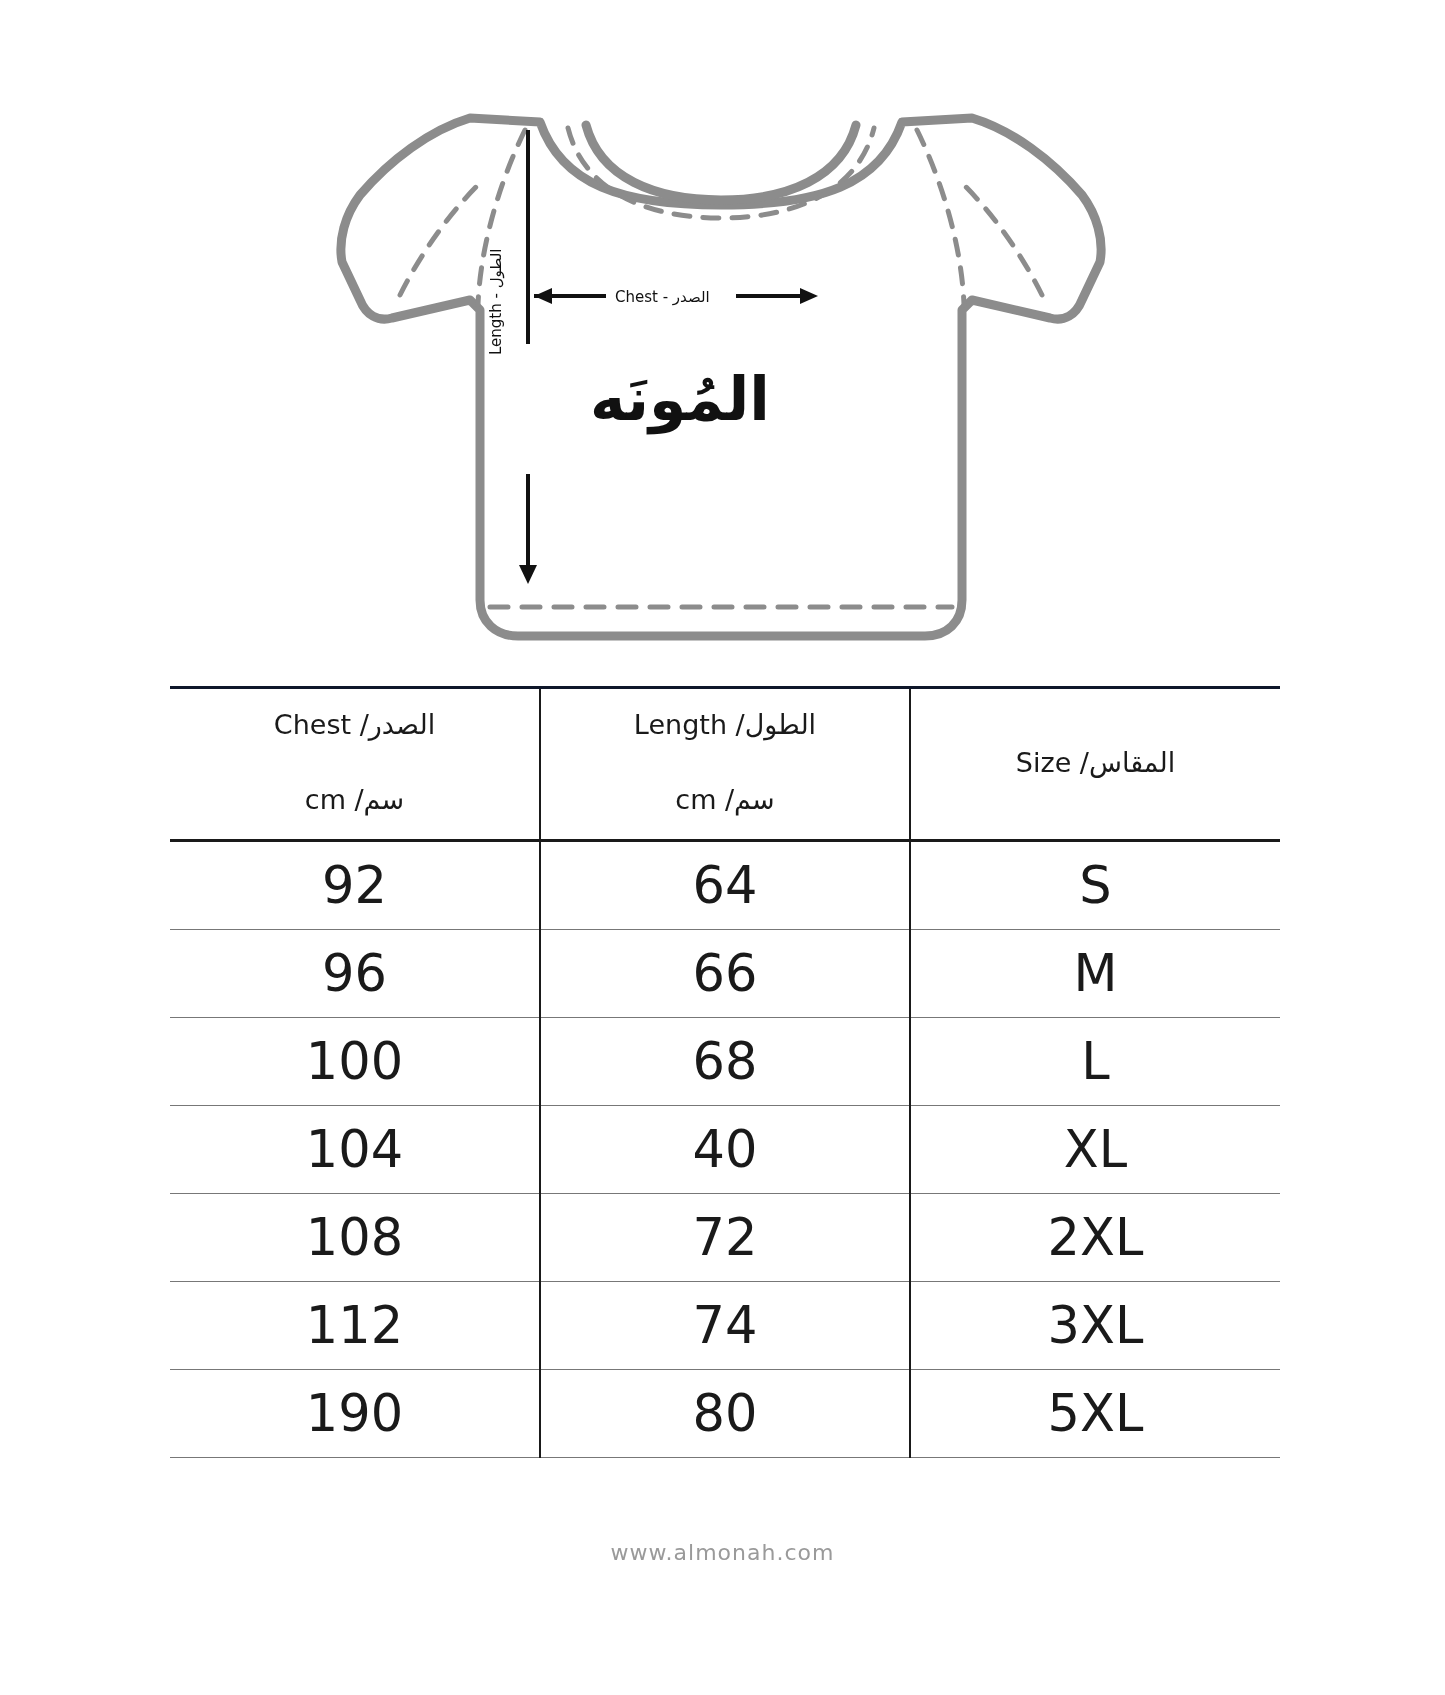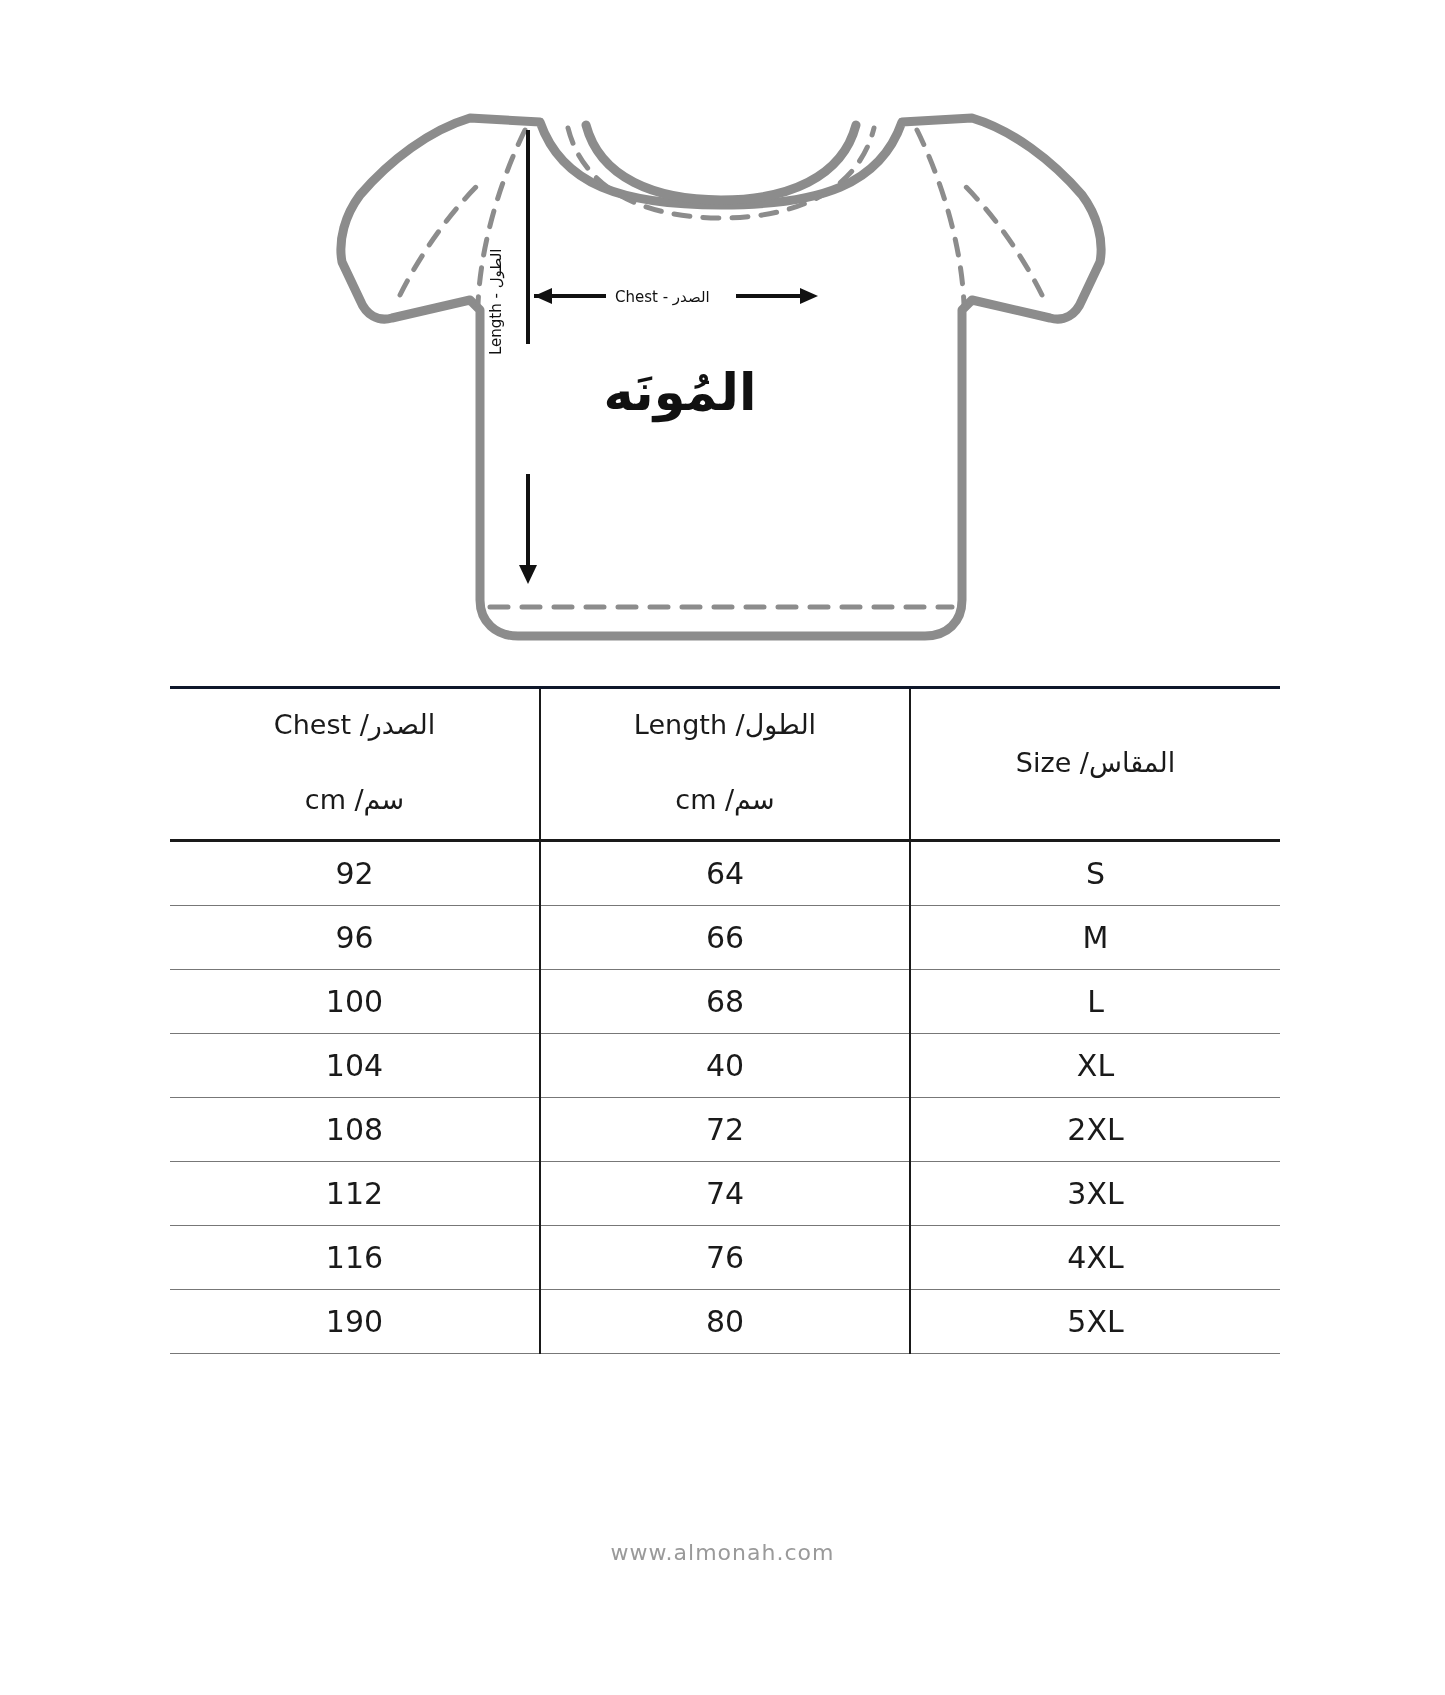--- a/index.html
+++ b/index.html
@@ -46,21 +46,21 @@
     width: 140px;
     text-align: left;
   }
   .brand-script {
     position: absolute;
     left: 560px;
     top: 360px;
     width: 240px;
     text-align: center;
     font-family: "DejaVu Sans", sans-serif;
-    font-size: 51px;
+    font-size: 60px;
     font-weight: 600;
     color: #111;
     direction: rtl;
     line-height: 1.3;
   }
 
   
   .table-wrap {
     position: absolute;
     left: 170px;
@@ -82,21 +82,21 @@
     padding: 18px 4px 20px 4px;
     text-align: center;
     vertical-align: middle;
     line-height: 1.35;
   }
   table.size-table th.col-chest,
   table.size-table th.col-length {
     border-right: 2px solid #1a1a1a;
   }
   table.size-table td {
-    font-size: 30px;
+    font-size: 51px;
     text-align: center;
     padding: 14px 4px 14px 4px;
     border-bottom: 1.5px solid #777;
     vertical-align: middle;
   }
   table.size-table td.col-chest,
   table.size-table td.col-length {
     border-right: 2px solid #1a1a1a;
   }
   table.size-table tr.data-row:last-child td {
@@ -222,25 +222,20 @@
         <td class="col-chest">108</td>
         <td class="col-length">72</td>
         <td class="col-size">2XL</td>
       </tr>
       <tr class="data-row">
         <td class="col-chest">112</td>
         <td class="col-length">74</td>
         <td class="col-size">3XL</td>
       </tr>
       <tr class="data-row">
-        <td class="col-chest">116</td>
-        <td class="col-length">76</td>
-        <td class="col-size">4XL</td>
-      </tr>
-      <tr class="data-row">
         <td class="col-chest">190</td>
         <td class="col-length">80</td>
         <td class="col-size">5XL</td>
       </tr>
     </tbody>
   </table>
 </div>
 
 <div class="footer">www.almonah.com</div>
 

